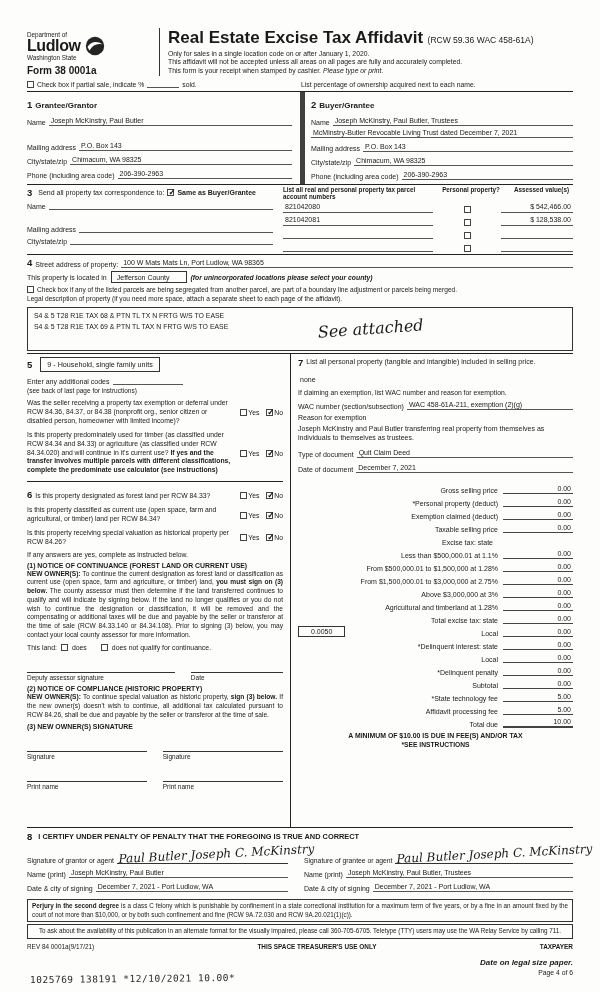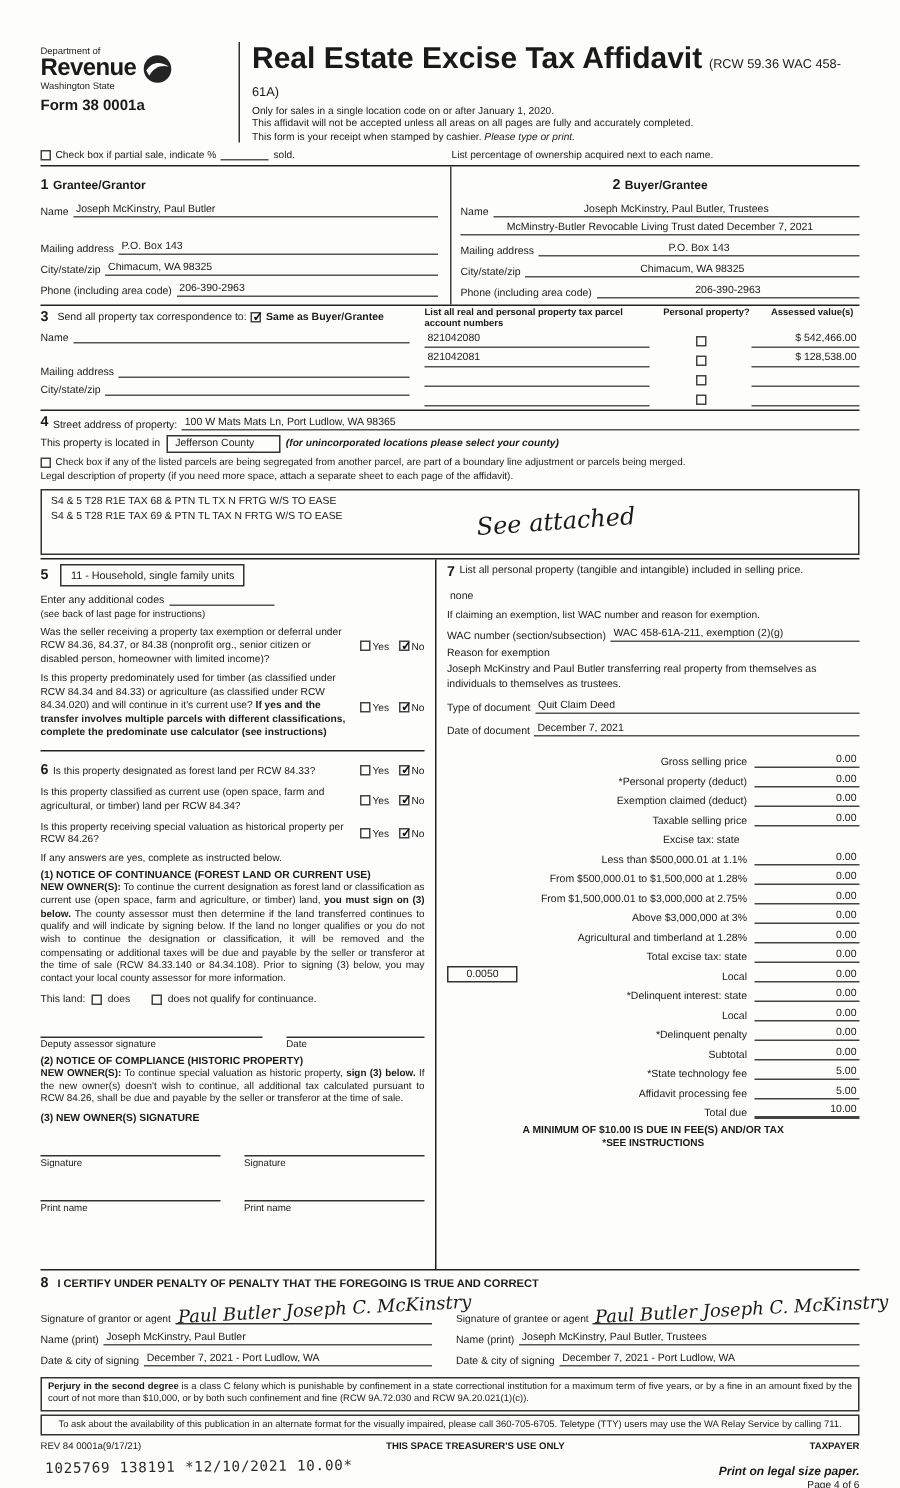--- a/index.html
+++ b/index.html
@@ -24,32 +24,32 @@
 
   
   .header { display:flex; margin-bottom:3px; }
   .logo-col { width:132px; padding-top:3px; }
   .logo-row { display:flex; align-items:center; gap:4px; }
   .dept-small { font-size:6.3px; }
   .dept-name { font-size:16px; font-weight:bold; letter-spacing:-0.4px; line-height:1; }
   .logo-mark svg { width:20px; height:20px; display:block; }
   .form-no { font-weight:bold; font-size:10px; margin-top:4px; }
   .title-col { flex:1; border-left:1.5px solid #333; padding-left:8px; }
-  .main-title { font-size:20px; font-weight:bold; }
+  .main-title { font-size:17px; font-weight:bold; }
   .title-rcw { font-size:8.5px; }
   .hnote { font-size:6.8px; margin-top:1.5px; }
 
   
   .partial-row { display:flex; align-items:flex-end; font-size:6.8px; margin:4px 0 3px 0; gap:3px; }
   .partial-right { margin-left:auto; width:272px; }
 
   
   .sec12 { display:flex; min-height:88px; }
   .half { width:50%; padding:2px 8px 4px 0; }
-  .half.right { border-left:1px solid #404040; padding:2px 0 4px 6px;text-align:center; }
+  .half.right { border-left:5px solid #404040; padding:2px 0 4px 6px; }
   .gap16 { margin-top:16px; }
   .fullline { border-bottom:1px solid #555; font-size:7px; padding:0 2px 1px 2px; margin-top:3px; }
 
   
   .sec3 { display:flex; min-height:64px; }
   .sec3-left { width:252px; padding:2px 6px 4px 0; }
   .sec3-head { font-size:7px; display:flex; align-items:center; gap:3px; flex-wrap:wrap; }
   .parcel { flex:1; padding:1px 0 2px 4px; }
   .pt-head { display:flex; font-size:6.3px; font-weight:bold; line-height:1.15; }
   .pt-c1 { width:158px; }
@@ -137,21 +137,21 @@
 <body>
 
 <div class="page">
 <div class="content">
 
   <div class="header">
     <div class="logo-col">
       <div class="logo-row">
         <div>
           <div class="dept-small">Department of</div>
-          <div class="dept-name">Revenue</div>
+          <div class="dept-name">Ludlow</div>
           <div class="dept-small">Washington State</div>
         </div>
         <div class="logo-mark">
           <svg viewBox="0 0 20 20">
                 <circle cx="10" cy="10" r="9.2" fill="#242424"></circle>
                 <path d="M2.5 11 C6 5.5, 12 4.5, 17.5 8.5 C12.5 7, 7.5 9, 4.5 14.5 Z" fill="#ffffff"></path>
               </svg>
         </div>
       </div>
       <div class="form-no">Form 38 0001a</div>
@@ -292,21 +292,21 @@
     <div class="hand see-attached">See attached</div>
   </div>
 
   <div class="band mid">
 
     <div class="mid-left">
 
       <div>
         <div class="use-row">
           <span class="sec-num">5</span>
-          <span class="use-box">11 - Household, single family units</span>
+          <span class="use-box">9 - Household, single family units</span>
         </div>
         <div class="add-codes">
           <span>Enter any additional codes</span>
           <span class="blankline" style="width:70px"></span>
         </div>
         <div class="small-note">(see back of last page for instructions)</div>
         <div class="q-row">
           <span class="q-text">Was the seller receiving a property tax exemption or deferral under RCW 84.36, 84.37, or 84.38 (nonprofit org., senior citizen or disabled person, homeowner with limited income)?</span>
           <span class="yn">
             <span class="cb"></span><span>Yes</span>
@@ -542,19 +542,19 @@
   </div>
 
   <div class="perjury-box"><span class="b">Perjury in the second degree</span><span> is a class C felony which is punishable by confinement in a state correctional institution for a maximum term of five years, or by a fine in an amount fixed by the court of not more than $10,000, or by both such confinement and fine (RCW 9A.72.030 and RCW 9A.20.021(1)(c)).</span></div>
   <div class="alt-box">To ask about the availability of this publication in an alternate format for the visually impaired, please call 360-705-6705. Teletype (TTY) users may use the WA Relay Service by calling 711.</div>
   <div class="footer-row">
     <span>REV 84 0001a(9/17/21)</span>
     <span class="treas">THIS SPACE TREASURER'S USE ONLY</span>
     <span class="taxp">TAXPAYER</span>
   </div>
   <div class="print-block">
-    <div class="print-note">Print on legal size paper.</div>
+    <div class="print-note">Date on legal size paper.</div>
     <div class="page-num">Page 4 of 6</div>
   </div>
 
 </div>
 <div class="stamp">1025769 138191 *12/10/2021 10.00*</div>
 </div>
 
 </body></html>

